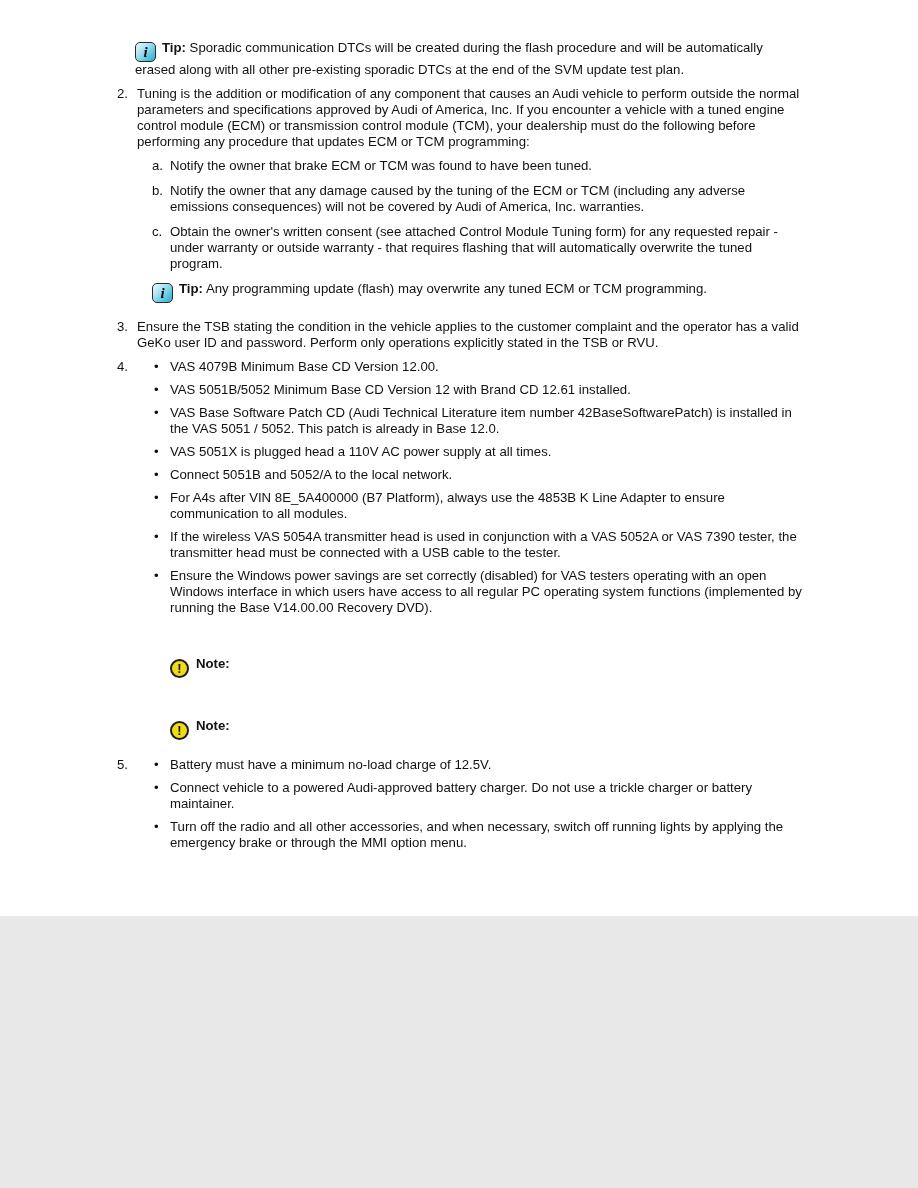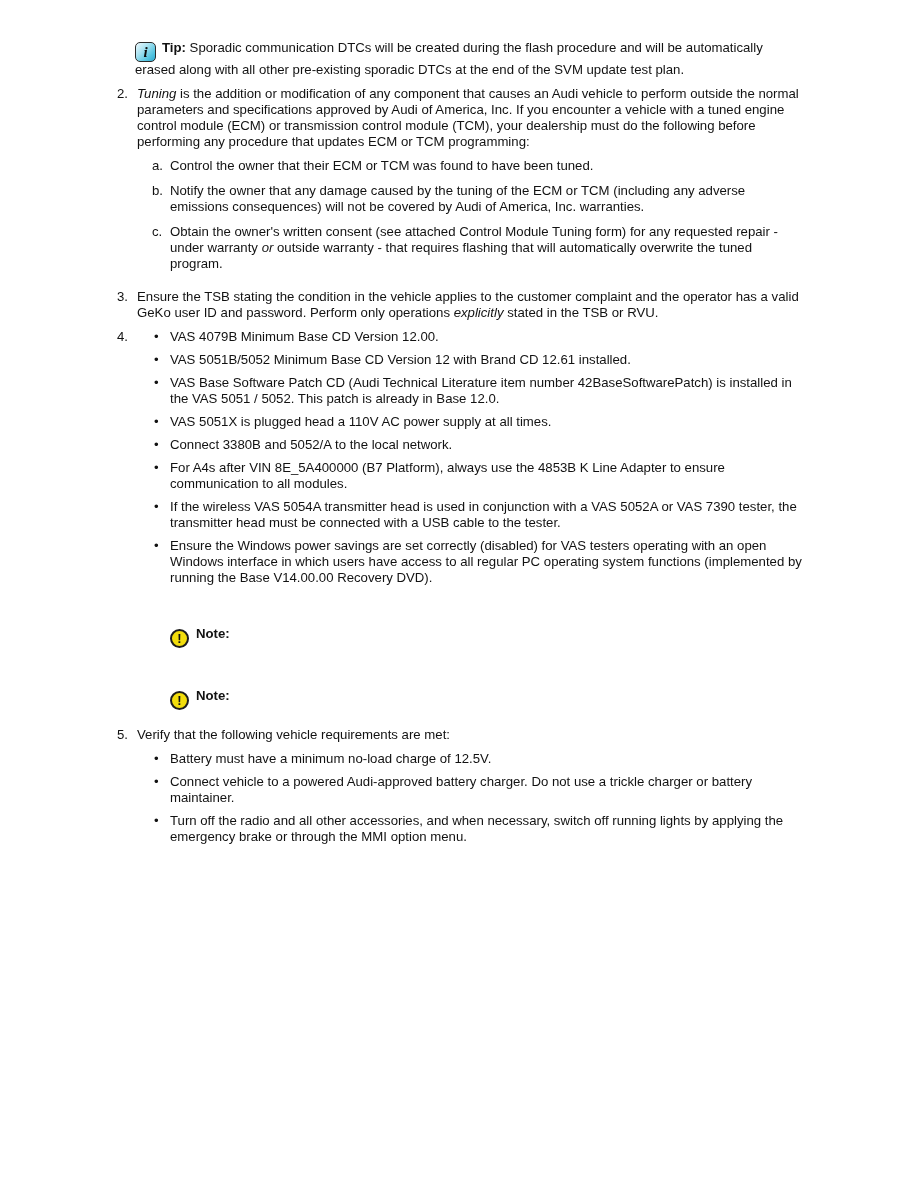--- a/index.html
+++ b/index.html
@@ -1,32 +1,32 @@
 <!DOCTYPE html>
 <html style="--page_bg: #ffffff; --text_color: #121212; --tip_icon_bg: #53c4e0; --note_icon_bg: #f2dd0c;"><head>
 <meta charset="utf-8">
 <style>
   * { margin: 0; padding: 0; box-sizing: border-box; }
   html, body { background: #e8e8e8; }
   .page {
     width: 918px;
-    height: 1188px;
+    height: 916px;
     margin: 0 auto;
     background: var(--page_bg, #ffffff);
     font-family: "Liberation Sans", sans-serif;
     font-size: 13.2px;
     line-height: 16px;
     color: var(--text_color, #121212);
     position: relative;
     overflow: hidden;
   }
   .content { padding: 40px 113px 0 117px; }
   .block { margin-bottom: 8px; }
   .bold { font-weight: bold; }
-  .italic { font-style: italic; }
+  .italic { }
 
   
   .li { display: flex; align-items: flex-start; }
   .li-marker { flex: 0 0 20px; }
   .li-body { flex: 1; min-width: 0; }
 
   
   .sub { margin-left: 15px; margin-bottom: 9px; }
   .sub .li-marker { flex: 0 0 18px; }
 
@@ -90,33 +90,37 @@
       <span>Sporadic communication DTCs will be created during the flash procedure and will be automatically erased along with all other pre-existing sporadic DTCs at the end of the SVM update test plan.</span>
     </div>
 
     <div class="li block">
       <span class="li-marker">2.</span>
       <div class="li-body">
         <div class="para"><span class="italic">Tuning</span><span> is the addition or modification of any component that causes an Audi vehicle to perform outside the normal parameters and specifications approved by Audi of America, Inc. If you encounter a vehicle with a tuned engine control module (ECM) or transmission control module (TCM), your dealership must do the following before performing any procedure that updates ECM or TCM programming:</span></div>
 
         <div class="li sub">
           <span class="li-marker">a.</span>
-          <div class="li-body">Control the owner that their ECM or TCM was found to have been tuned.</div>
+          <div class="li-body">Notify the owner that brake ECM or TCM was found to have been tuned.</div>
         </div>
 
         <div class="li sub">
           <span class="li-marker">b.</span>
           <div class="li-body">Notify the owner that any damage caused by the tuning of the ECM or TCM (including any adverse emissions consequences) will not be covered by Audi of America, Inc. warranties.</div>
         </div>
 
         <div class="li sub">
           <span class="li-marker">c.</span>
           <div class="li-body"><span>Obtain the owner's written consent (see attached Control Module Tuning form) for any requested repair - under warranty </span><span class="italic">or</span><span> outside warranty - that requires flashing that will automatically overwrite the tuned program.</span></div>
         </div>
 
+        <div class="tip-inner">
+          <span class="tip-icon"><span class="tip-glyph">i</span></span><span class="bold">Tip:</span>
+          <span>Any programming update (flash) may overwrite any tuned ECM or TCM programming.</span>
+        </div>
       </div>
     </div>
 
     <div class="li block">
       <span class="li-marker">3.</span>
       <div class="li-body"><span>Ensure the TSB stating the condition in the vehicle applies to the customer complaint and the operator has a valid GeKo user ID and password. Perform only operations </span><span class="italic">explicitly</span><span> stated in the TSB or RVU.</span></div>
     </div>
 
     <div class="li block">
       <span class="li-marker">4.</span>
@@ -133,21 +137,21 @@
         <div class="li bullet">
           <span class="li-marker">•</span>
           <div class="li-body">VAS Base Software Patch CD (Audi Technical Literature item number 42BaseSoftwarePatch) is installed in the VAS 5051 / 5052. This patch is already in Base 12.0.</div>
         </div>
         <div class="li bullet">
           <span class="li-marker">•</span>
           <div class="li-body">VAS 5051X is plugged head a 110V AC power supply at all times.</div>
         </div>
         <div class="li bullet">
           <span class="li-marker">•</span>
-          <div class="li-body">Connect 3380B and 5052/A to the local network.</div>
+          <div class="li-body">Connect 5051B and 5052/A to the local network.</div>
         </div>
         <div class="li bullet">
           <span class="li-marker">•</span>
           <div class="li-body">For A4s after VIN 8E_5A400000 (B7 Platform), always use the 4853B K Line Adapter to ensure communication to all modules.</div>
         </div>
         <div class="li bullet">
           <span class="li-marker">•</span>
           <div class="li-body">If the wireless VAS 5054A transmitter head is used in conjunction with a VAS 5052A or VAS 7390 tester, the transmitter head must be connected with a USB cable to the tester.</div>
         </div>
         <div class="li bullet">
@@ -165,21 +169,20 @@
           <div class="note-head">
             <span class="note-icon"><span class="note-glyph">!</span></span><span class="bold">Note:</span>
           </div>
         </div>
       </div>
     </div>
 
     <div class="li block">
       <span class="li-marker">5.</span>
       <div class="li-body">
-        <div class="para">Verify that the following vehicle requirements are met:</div>
 
         <div class="li bullet">
           <span class="li-marker">•</span>
           <div class="li-body">Battery must have a minimum no-load charge of 12.5V.</div>
         </div>
         <div class="li bullet">
           <span class="li-marker">•</span>
           <div class="li-body">Connect vehicle to a powered Audi-approved battery charger. Do not use a trickle charger or battery maintainer.</div>
         </div>
         <div class="li bullet">

